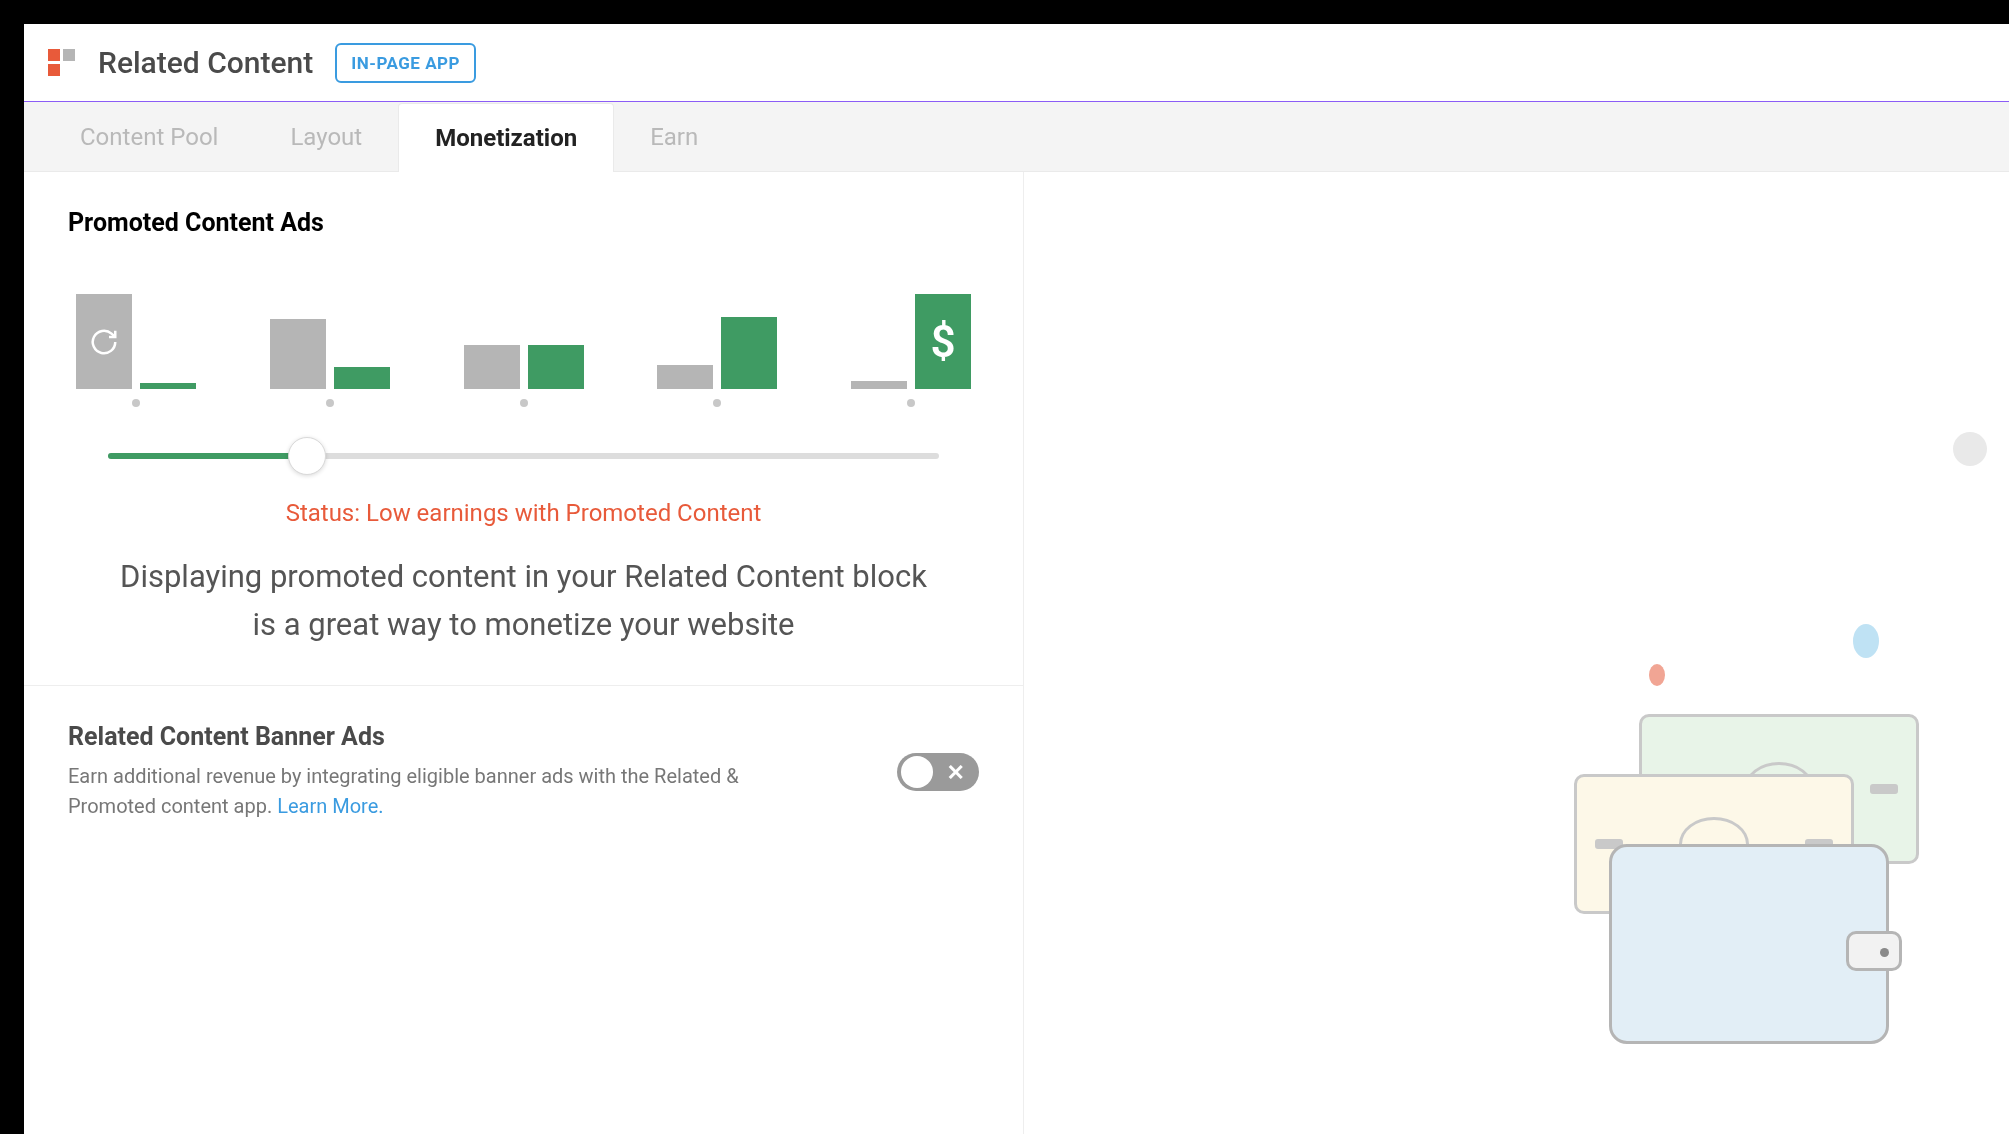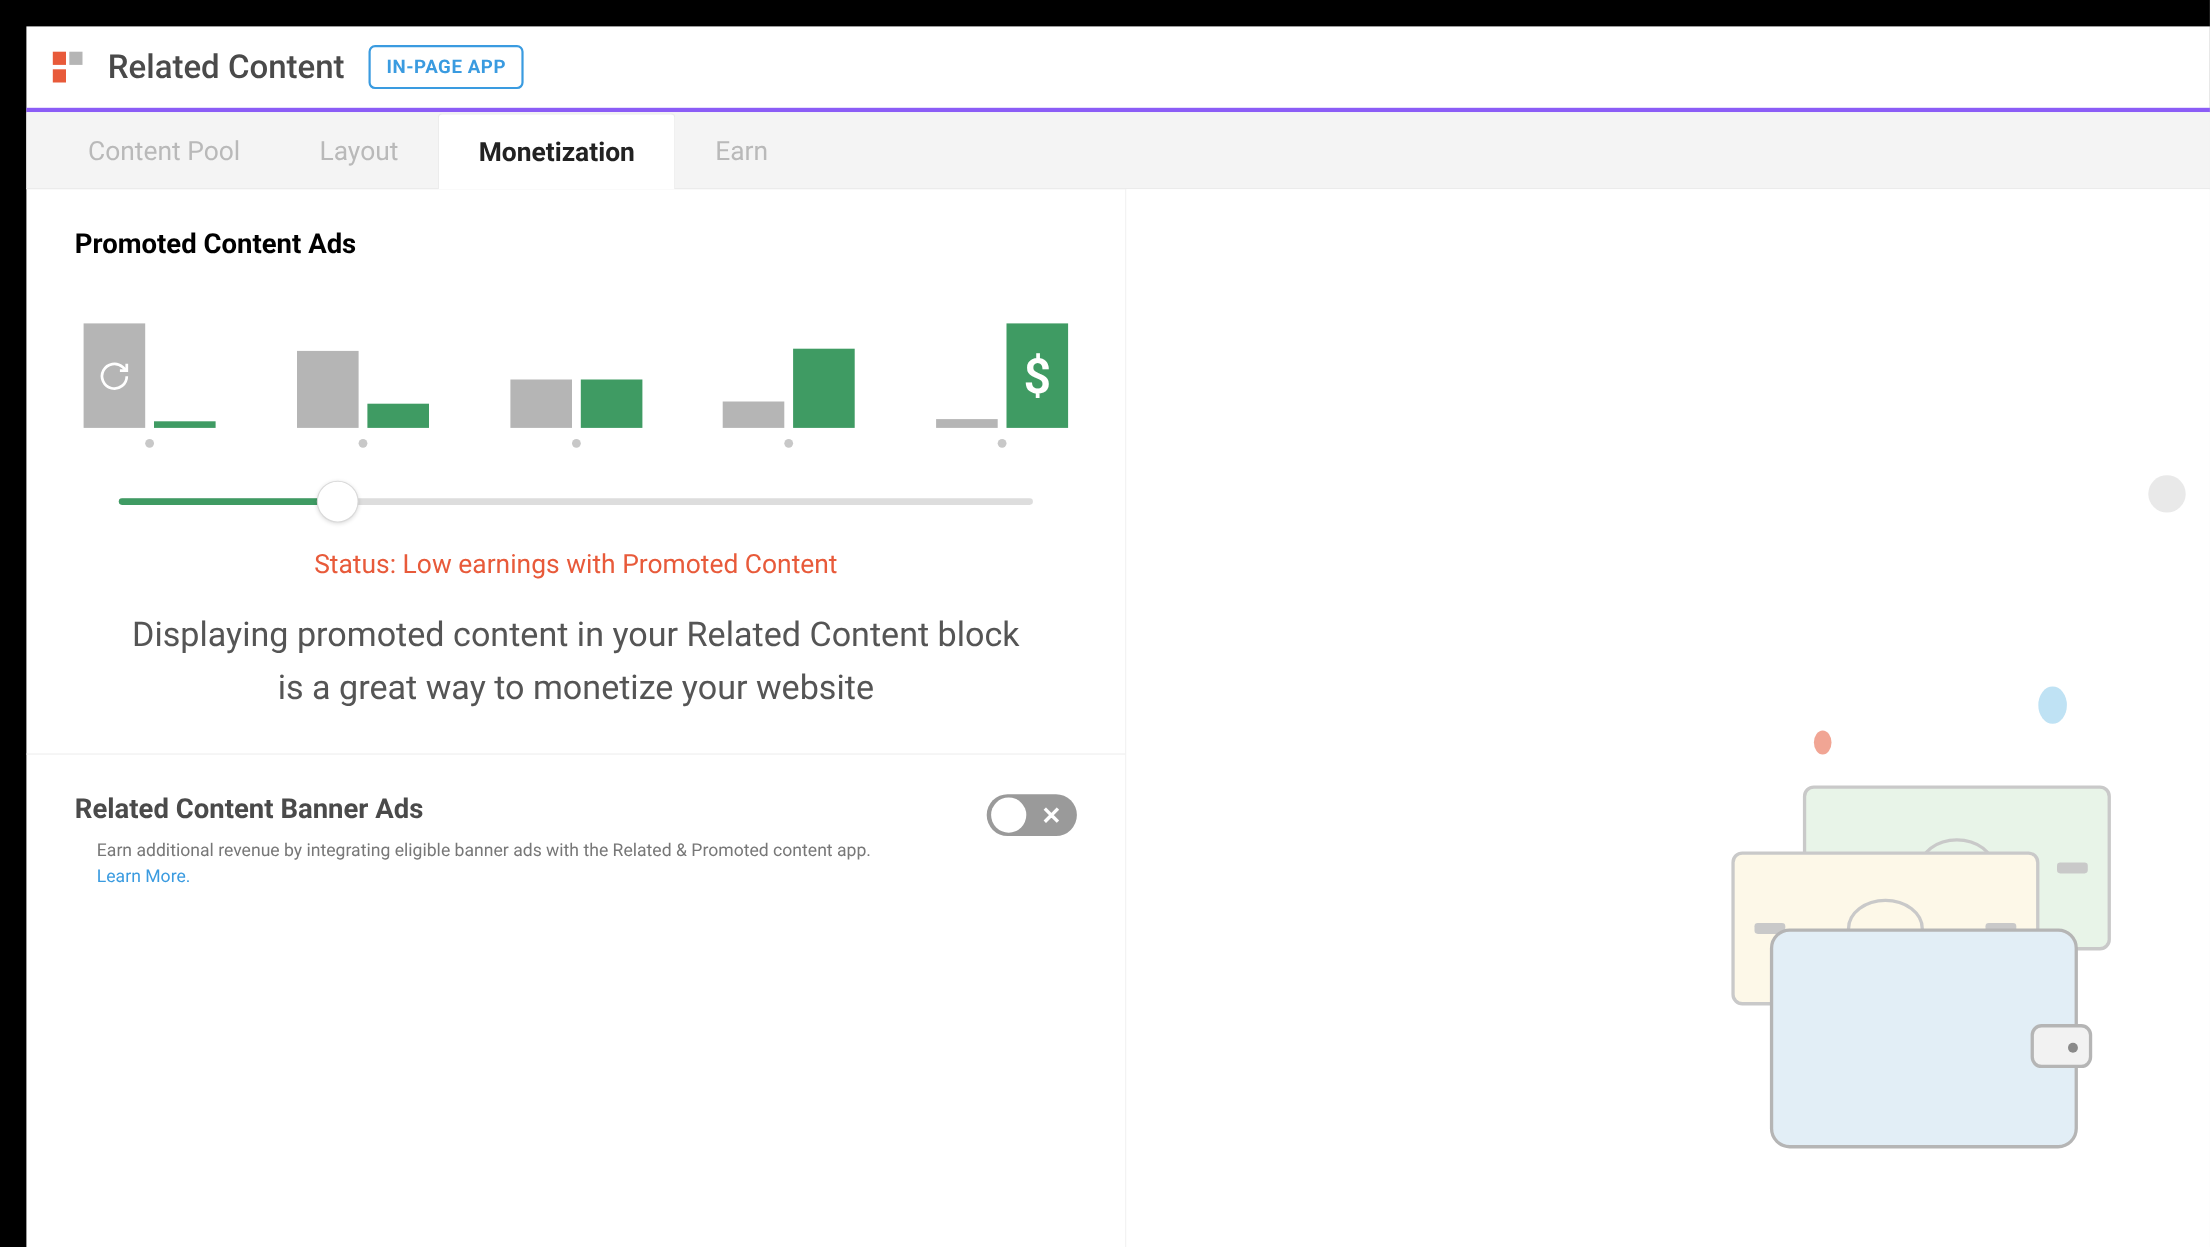--- a/index.html
+++ b/index.html
@@ -19,21 +19,21 @@
   background: #fff;
   display: flex;
   flex-direction: column;
 }
 .titlebar {
   height: 78px;
   display: flex;
   align-items: center;
   padding: 0 24px;
   gap: 22px;
-  border-bottom: 4px solid #8b5cf6;
+  border-bottom: 1px solid #8b5cf6;
 }
 .app-icon {
   width: 28px; height: 28px;
   display: flex; flex-wrap: wrap; gap: 3px;
 }
 .app-icon span { width: 12px; height: 12px; background: #e85a3a; }
 .app-icon span:nth-child(2) { background: #b5b5b5; }
 .app-title {
   font-size: 30px;
   font-weight: 500;
@@ -159,35 +159,34 @@
 .desc-line {
   text-align: center;
   color: #555;
   font-size: 31px;
   line-height: 1.55;
   padding: 0 40px;
 }
 .banner-section .row {
   display: flex;
   justify-content: space-between;
-  align-items: flex-start;
+  align-items: center;
   gap: 30px;
 }
 .banner-title {
   font-size: 25px;
   font-weight: 700;
   color: #4a4a4a;
   margin-bottom: 10px;
 }
 .banner-desc {
   color: #777;
-  font-size: 16px;
+  font-size: 20px;
   line-height: 1.5;
   max-width: 720px;
-  margin-left: 20px;
 }
 .learn-link { color: #3a9be0; cursor: pointer; }
 .toggle {
   width: 82px; height: 38px; border-radius: 19px;
   background: #9a9a9a; position: relative; flex-shrink: 0;
   cursor: pointer;
 }
 .toggle-knob {
   position: absolute; top: 3px; left: 4px;
   width: 32px; height: 32px; border-radius: 50%; background: #fff;

